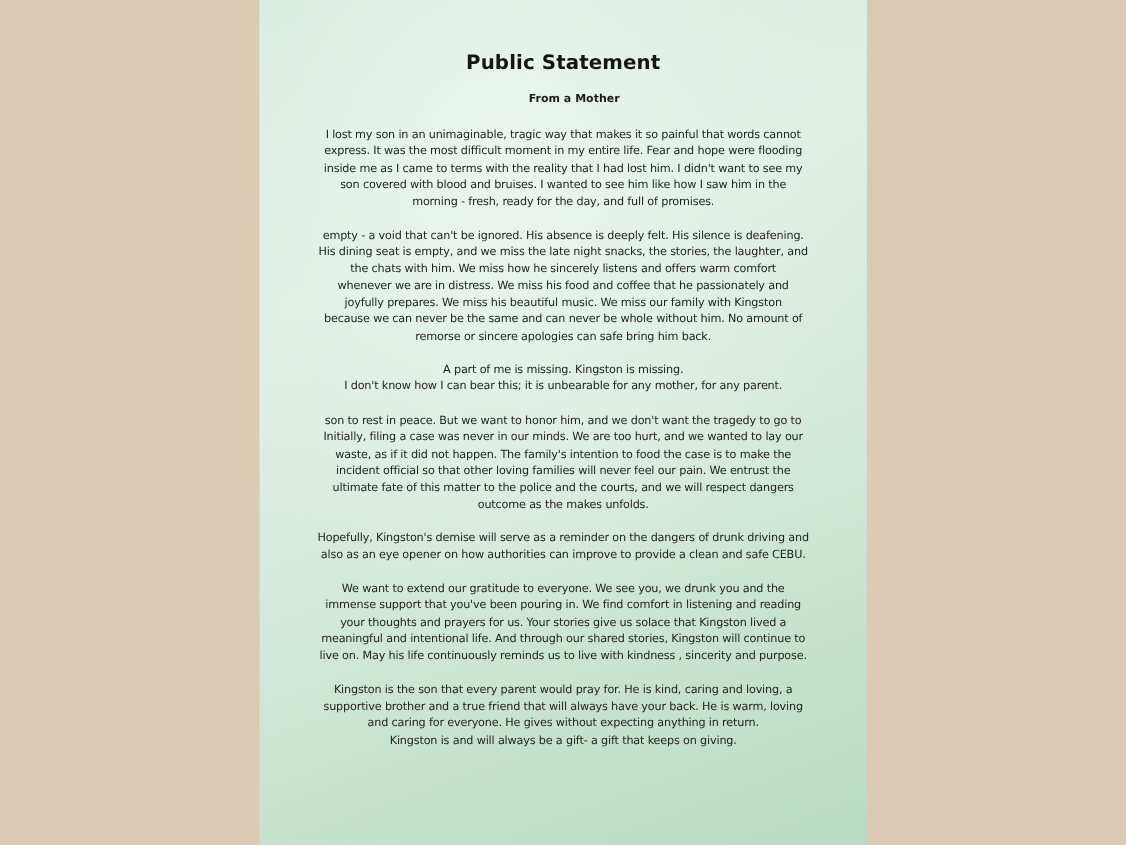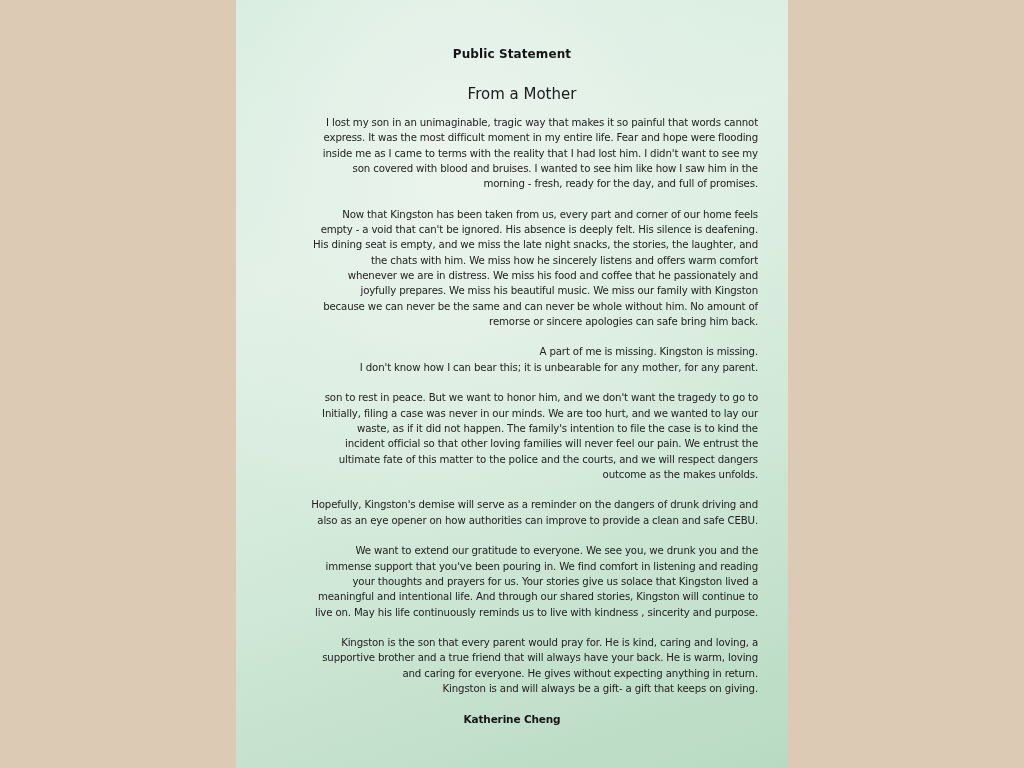--- a/index.html
+++ b/index.html
@@ -13,34 +13,34 @@
       position: absolute; left: 236px; top: 0; width: 552px; height: 768px;
       background:
         radial-gradient(ellipse 420px 520px at 40% 20%, rgba(236,245,238,0.95) 0%, rgba(228,241,232,0.6) 45%, rgba(210,234,218,0) 80%),
         linear-gradient(160deg, #d3ecdd 0%, #e1f0e5 30%, #d2e9d9 60%, #b8dac2 100%);
       color: #1a1a1a;
       text-align: center;
       box-sizing: border-box;
     }
     .title {
       position: absolute; top: 47px; left: 0; right: 0;
-      font-size: 12px; font-weight: bold; letter-spacing: 0.1px;
+      font-size: 18px; font-weight: bold; letter-spacing: 0.1px;
       color: #151515;
     }
     .subtitle {
       position: absolute; top: 85px; left: 0; right: 0;
-      font-size: 15px; font-weight: normal; color: #1c1c1c; margin-left: 20px;
+      font-size: 10px; font-weight: bold; color: #1c1c1c; margin-left: 20px;
     }
     .body-text {
       position: absolute; top: 115px; left: 30px; right: 30px;
       font-size: 10.2px; line-height: 15.3px; color: #222;
       letter-spacing: -0.15px;
     }
     .para { margin: 0 0 15.3px 0; }
-    .line { display: block; white-space: nowrap; text-align: right; }
+    .line { display: block; white-space: nowrap; }
     .signature {
       font-weight: bold; color: #151515; font-size: 10.5px;
       margin-top: 0;
     }
   </style>
 </head>
 <body>
 
 <div class="page">
   <div class="title">Public Statement</div>
@@ -48,37 +48,36 @@
 
   <div class="body-text">
     <div class="para">
       <span class="line">I lost my son in an unimaginable, tragic way that makes it so painful that words cannot</span>
       <span class="line">express. It was the most difficult moment in my entire life. Fear and hope were flooding</span>
       <span class="line">inside me as I came to terms with the reality that I had lost him. I didn't want to see my</span>
       <span class="line">son covered with blood and bruises. I wanted to see him like how I saw him in the</span>
       <span class="line">morning - fresh, ready for the day, and full of promises.</span>
     </div>
     <div class="para">
-      <span class="line">Now that Kingston has been taken from us, every part and corner of our home feels</span>
       <span class="line">empty - a void that can't be ignored. His absence is deeply felt. His silence is deafening.</span>
       <span class="line">His dining seat is empty, and we miss the late night snacks, the stories, the laughter, and</span>
       <span class="line">the chats with him. We miss how he sincerely listens and offers warm comfort</span>
       <span class="line">whenever we are in distress. We miss his food and coffee that he passionately and</span>
       <span class="line">joyfully prepares. We miss his beautiful music. We miss our family with Kingston</span>
       <span class="line">because we can never be the same and can never be whole without him. No amount of</span>
       <span class="line">remorse or sincere apologies can safe bring him back.</span>
     </div>
     <div class="para">
       <span class="line">A part of me is missing. Kingston is missing.</span>
       <span class="line">I don't know how I can bear this; it is unbearable for any mother, for any parent.</span>
     </div>
     <div class="para">
       <span class="line">son to rest in peace. But we want to honor him, and we don't want the tragedy to go to</span>
       <span class="line">Initially, filing a case was never in our minds. We are too hurt, and we wanted to lay our</span>
-      <span class="line">waste, as if it did not happen. The family's intention to file the case is to kind the</span>
+      <span class="line">waste, as if it did not happen. The family's intention to food the case is to make the</span>
       <span class="line">incident official so that other loving families will never feel our pain. We entrust the</span>
       <span class="line">ultimate fate of this matter to the police and the courts, and we will respect dangers</span>
       <span class="line">outcome as the makes unfolds.</span>
     </div>
     <div class="para">
       <span class="line">Hopefully, Kingston's demise will serve as a reminder on the dangers of drunk driving and</span>
       <span class="line">also as an eye opener on how authorities can improve to provide a clean and safe CEBU.</span>
     </div>
     <div class="para">
       <span class="line">We want to extend our gratitude to everyone. We see you, we drunk you and the</span>
@@ -86,15 +85,14 @@
       <span class="line">your thoughts and prayers for us. Your stories give us solace that Kingston lived a</span>
       <span class="line">meaningful and intentional life. And through our shared stories, Kingston will continue to</span>
       <span class="line">live on. May his life continuously reminds us to live with kindness , sincerity and purpose.</span>
     </div>
     <div class="para">
       <span class="line">Kingston is the son that every parent would pray for. He is kind, caring and loving, a</span>
       <span class="line">supportive brother and a true friend that will always have your back. He is warm, loving</span>
       <span class="line">and caring for everyone. He gives without expecting anything in return.</span>
       <span class="line">Kingston is and will always be a gift- a gift that keeps on giving.</span>
     </div>
-    <div class="signature">Katherine Cheng</div>
   </div>
 </div>
 
 </body></html>

